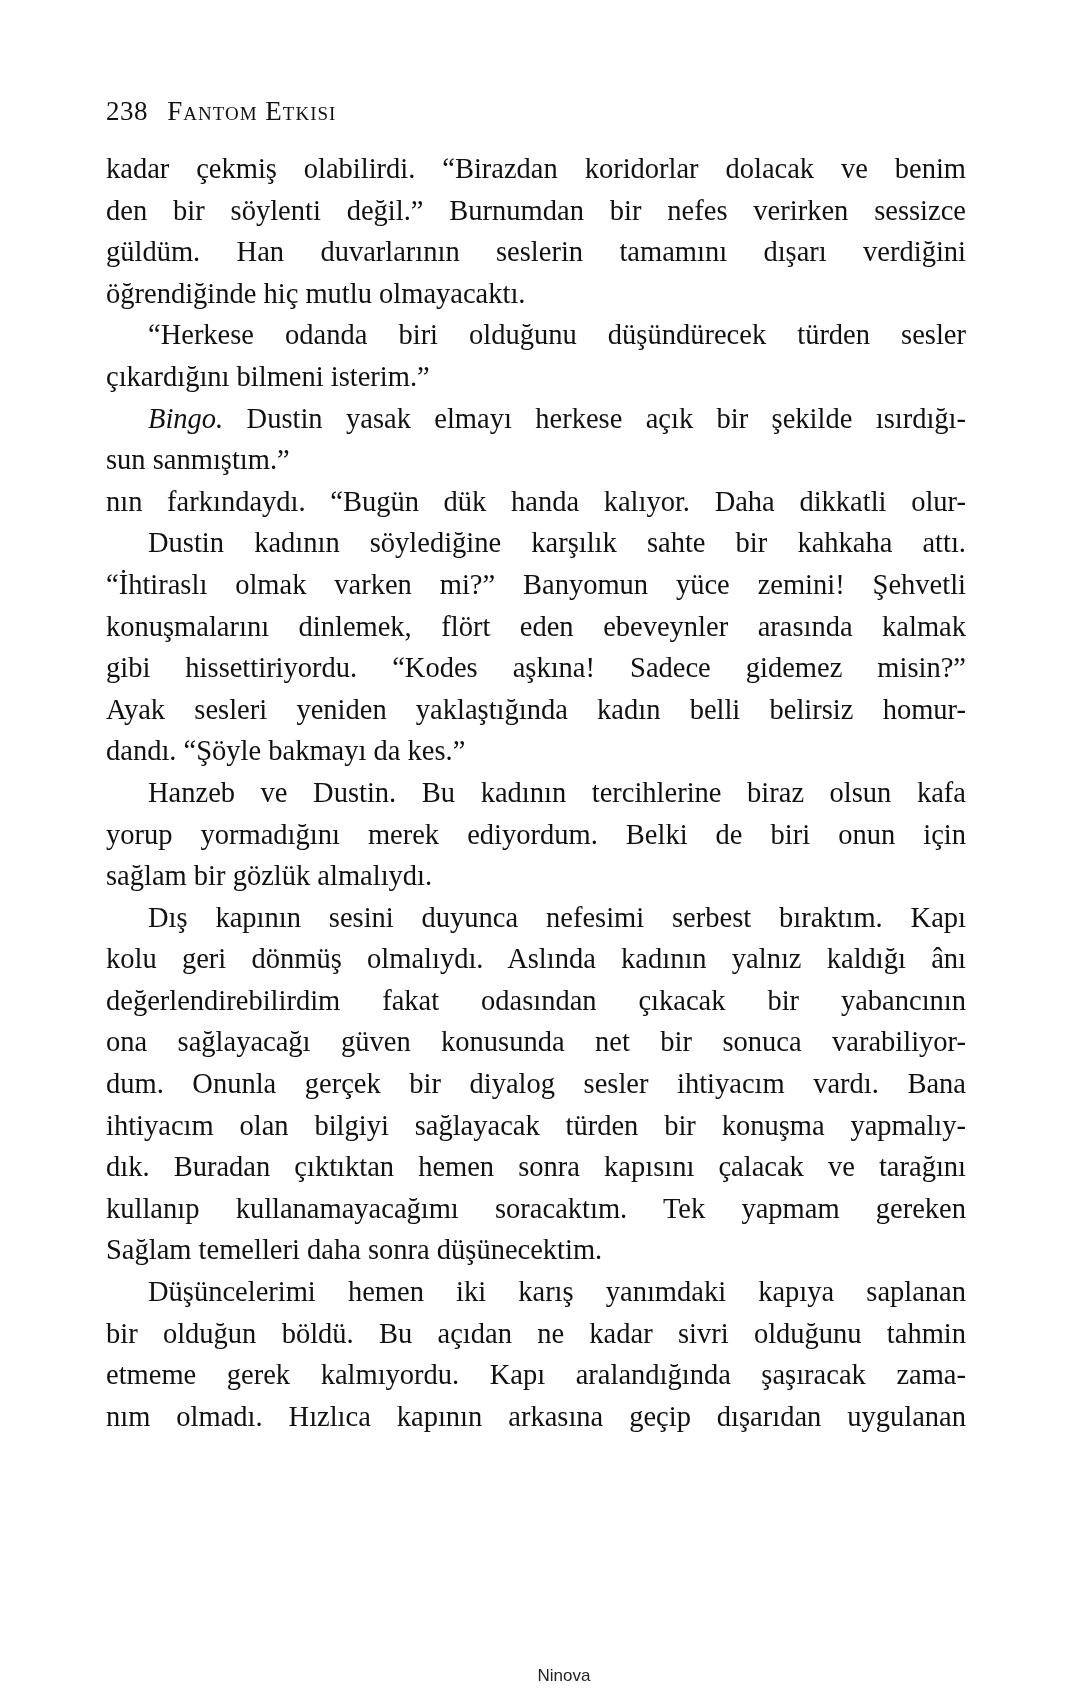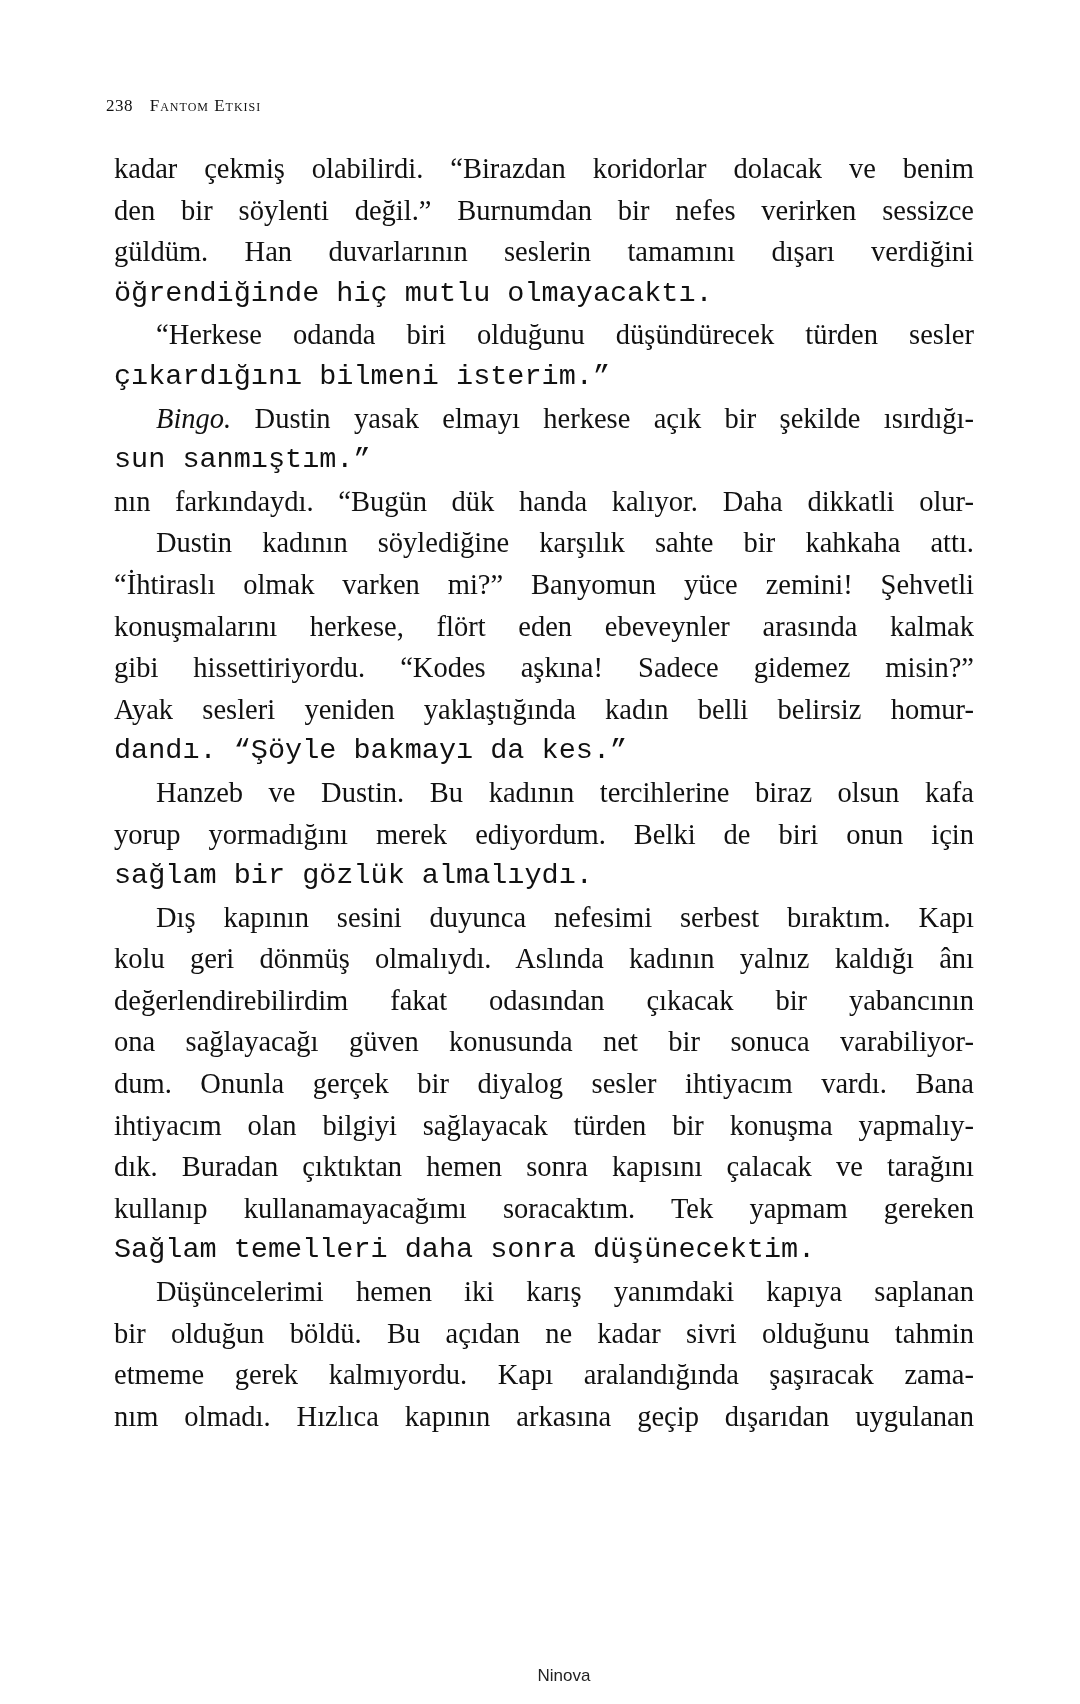--- a/index.html
+++ b/index.html
@@ -19,50 +19,48 @@
       position: absolute;
       left: 0;
       top: 0;
       width: 1080px;
       height: 1704px;
     }
     .running-head {
       position: absolute;
       left: 106px;
       top: 96px;
-      font-size: 17px;
+      font-size: 27px;
       letter-spacing: 0.5px;
       white-space: nowrap;
     }
     .running-head .page-number {
       margin-right: 12px;
     }
     .running-head .book-title {
       font-variant: small-caps;
       letter-spacing: 1px;
     }
     .body-text {
       position: absolute;
       left: 106px;
       top: 148px;
       width: 860px;
-      margin-left: 8px;
     }
     .line {
       display: block;
       height: 41.6px;
       line-height: 41.6px;
       font-size: 28.5px;
       white-space: nowrap;
       text-align: justify;
       text-align-last: justify;
     }
     .line.last {
       text-align-last: left;
-      font-family: Liberation Mono, monospace;
     }
     .line.indent {
       padding-left: 42px;
     }
     .line em {
     }
     .footer {
       position: absolute;
       left: 0;
       width: 1080px;
@@ -88,21 +86,21 @@
       <div class="line"><span>den bir söylenti değil.” Burnumdan bir nefes verirken sessizce</span></div>
       <div class="line"><span>güldüm. Han duvarlarının seslerin tamamını dışarı verdiğini</span></div>
       <div class="line last"><span>öğrendiğinde hiç mutlu olmayacaktı.</span></div>
       <div class="line indent"><span>“Herkese odanda biri olduğunu düşündürecek türden sesler</span></div>
       <div class="line last"><span>çıkardığını bilmeni isterim.”</span></div>
       <div class="line indent"><em>Bingo.</em><span> Dustin yasak elmayı herkese açık bir şekilde ısırdığı-</span></div>
       <div class="line last"><span>sun sanmıştım.”</span></div>
       <div class="line"><span>nın farkındaydı. “Bugün dük handa kalıyor. Daha dikkatli olur-</span></div>
       <div class="line indent"><span>Dustin kadının söylediğine karşılık sahte bir kahkaha attı.</span></div>
       <div class="line"><span>“İhtiraslı olmak varken mi?” Banyomun yüce zemini! Şehvetli</span></div>
-      <div class="line"><span>konuşmalarını herkese, flört eden ebeveynler arasında kalmak</span></div>
+      <div class="line"><span>konuşmalarını dinlemek, flört eden ebeveynler arasında kalmak</span></div>
       <div class="line"><span>gibi hissettiriyordu. “Kodes aşkına! Sadece gidemez misin?”</span></div>
       <div class="line"><span>Ayak sesleri yeniden yaklaştığında kadın belli belirsiz homur-</span></div>
       <div class="line last"><span>dandı. “Şöyle bakmayı da kes.”</span></div>
       <div class="line indent"><span>Hanzeb ve Dustin. Bu kadının tercihlerine biraz olsun kafa</span></div>
       <div class="line"><span>yorup yormadığını merek ediyordum. Belki de biri onun için</span></div>
       <div class="line last"><span>sağlam bir gözlük almalıydı.</span></div>
       <div class="line indent"><span>Dış kapının sesini duyunca nefesimi serbest bıraktım. Kapı</span></div>
       <div class="line"><span>kolu geri dönmüş olmalıydı. Aslında kadının yalnız kaldığı ânı</span></div>
       <div class="line"><span>değerlendirebilirdim fakat odasından çıkacak bir yabancının</span></div>
       <div class="line"><span>ona sağlayacağı güven konusunda net bir sonuca varabiliyor-</span></div>

